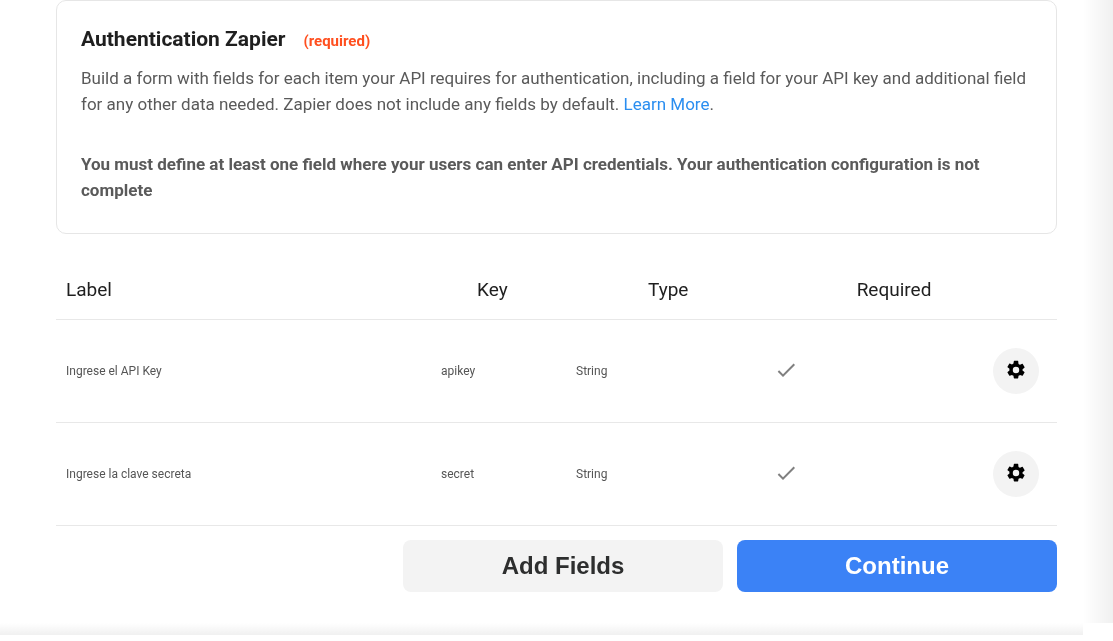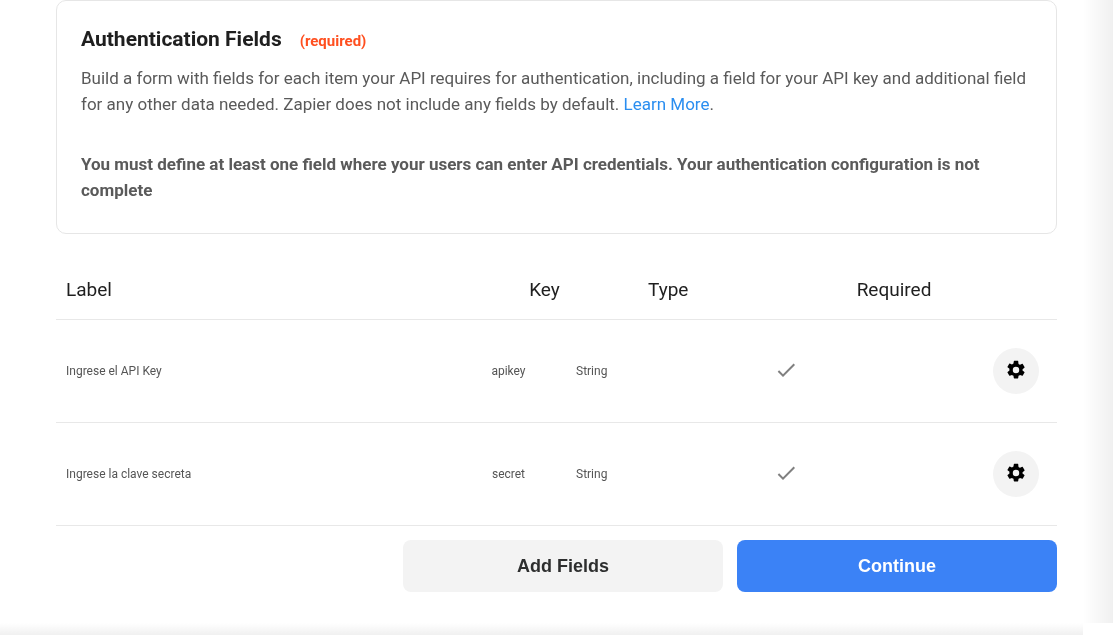--- a/index.html
+++ b/index.html
@@ -65,21 +65,21 @@
       padding: 14px 10px 18px 10px;
       gap: 36px;
     }
     .data-row {
       font-size: 12px;
       color: #555;
       border-bottom: 1px solid #e8e8e8;
       padding: 28px 10px;
     }
     .col-label   { flex: 0 0 375px; }
-    .col-key     { flex: 0 0 135px; text-align: center; }
+    .col-key     { flex: 0 0 135px; }
     .col-type    { flex: 0 0 130px; }
     .col-required{ flex: 0 0 160px; text-align: center; }
     .col-actions { flex: 1; display: flex; justify-content: flex-end; padding-right: 8px; }
 
     .check {
       color: #808080;
       display: inline-flex;
     }
     .gear-btn {
       width: 46px;
@@ -97,21 +97,21 @@
     .button-row {
       display: flex;
       gap: 14px;
       justify-content: flex-end;
       margin-top: 14px;
     }
     .btn {
       height: 52px;
       border: none;
       border-radius: 8px;
-      font-size: 18px;
+      font-size: 24px;
       font-weight: 700;
       cursor: pointer;
       flex: 0 0 320px;
     }
     .btn-secondary {
       background: #f3f3f3;
       color: #2d2e2e;
     }
     .btn-primary {
       background: #3b82f6;
@@ -137,21 +137,21 @@
       pointer-events: none;
     }
   </style>
 </head>
 <body>
 
 <div class="page">
 
   <div class="panel">
     <div>
-      <span class="panel-title">Authentication Fields</span>
+      <span class="panel-title">Authentication Zapier</span>
       <span class="req-badge">(required)</span>
     </div>
     <p class="panel-desc">
       <span>Build a form with fields for each item your API requires for authentication, including a field for your API key and additional field for any other data needed. Zapier does not include any fields by default. </span><a href="#" class="learn-more">Learn More</a><span>.</span>
     </p>
     <p class="panel-warning">You must define at least one field where your users can enter API credentials. Your authentication configuration is not complete</p>
   </div>
 
   <div class="field-table">
     <div class="row header-row">

